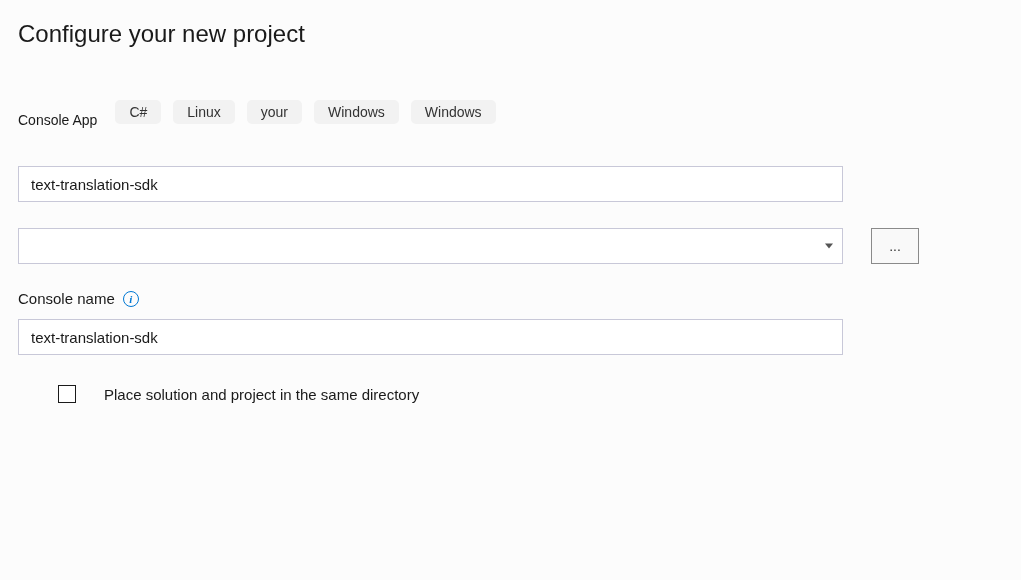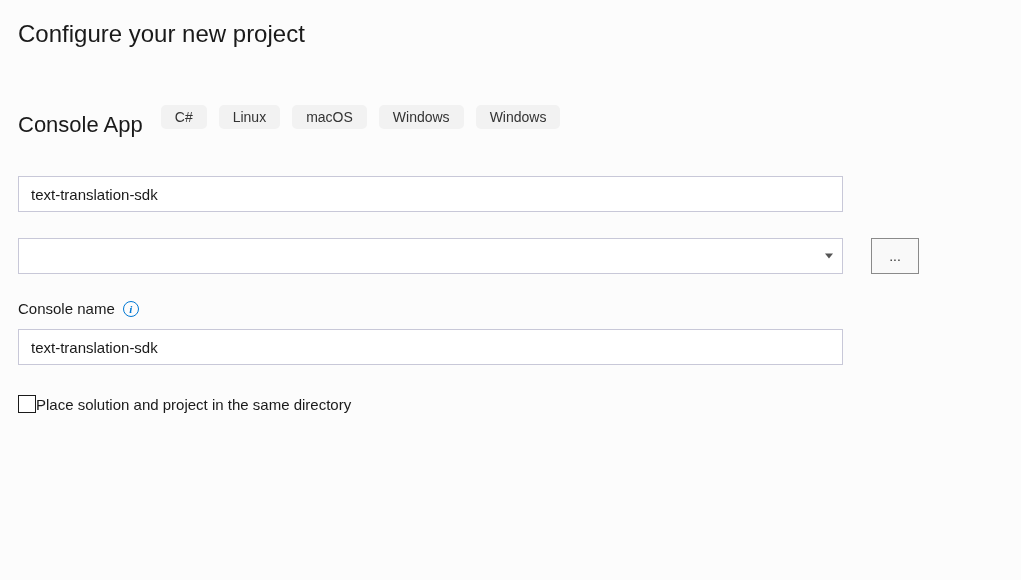--- a/index.html
+++ b/index.html
@@ -22,21 +22,21 @@
       margin-bottom: 48px;
       color: #1a1a1a;
     }
     .template-row {
       display: flex;
       align-items: center;
       gap: 18px;
       margin-bottom: 38px;
     }
     .template-name {
-      font-size: 22px;
+      font-size: 14px;
       font-weight: 400;
       color: #1a1a1a;
       margin-top: 16px;
     }
     .tag-list {
       display: flex;
       gap: 12px;
     }
     .tag {
       background: #f2f2f2;
@@ -121,22 +121,23 @@
       font-size: 14px;
       color: #333;
       cursor: pointer;
       display: flex;
       align-items: center;
       justify-content: center;
     }
     .checkbox-row {
       display: flex;
       align-items: center;
-      gap: 0;
+      gap: 28px;
       margin-top: 30px;
+      margin-left: 40px;
     }
     .checkbox {
       width: 18px;
       height: 18px;
       border: 1.5px solid #1a1a1a;
       background: #fff;
       cursor: pointer;
       flex-shrink: 0;
     }
     .checkbox-label {
@@ -147,21 +148,21 @@
 </head>
 <body>
 
 <h1 class="page-title">Configure your new project</h1>
 
 <div class="template-row">
   <div class="template-name">Console App</div>
   <div class="tag-list">
     <span class="tag">C#</span>
     <span class="tag">Linux</span>
-    <span class="tag">macOS</span>
+    <span class="tag">your</span>
     <span class="tag">Windows</span>
     <span class="tag">Windows</span>
   </div>
 </div>
 
 <div class="form-group">
   <input type="text" class="text-input" value="text-translation-sdk" style="">
 </div>
 
 <div class="form-group">

